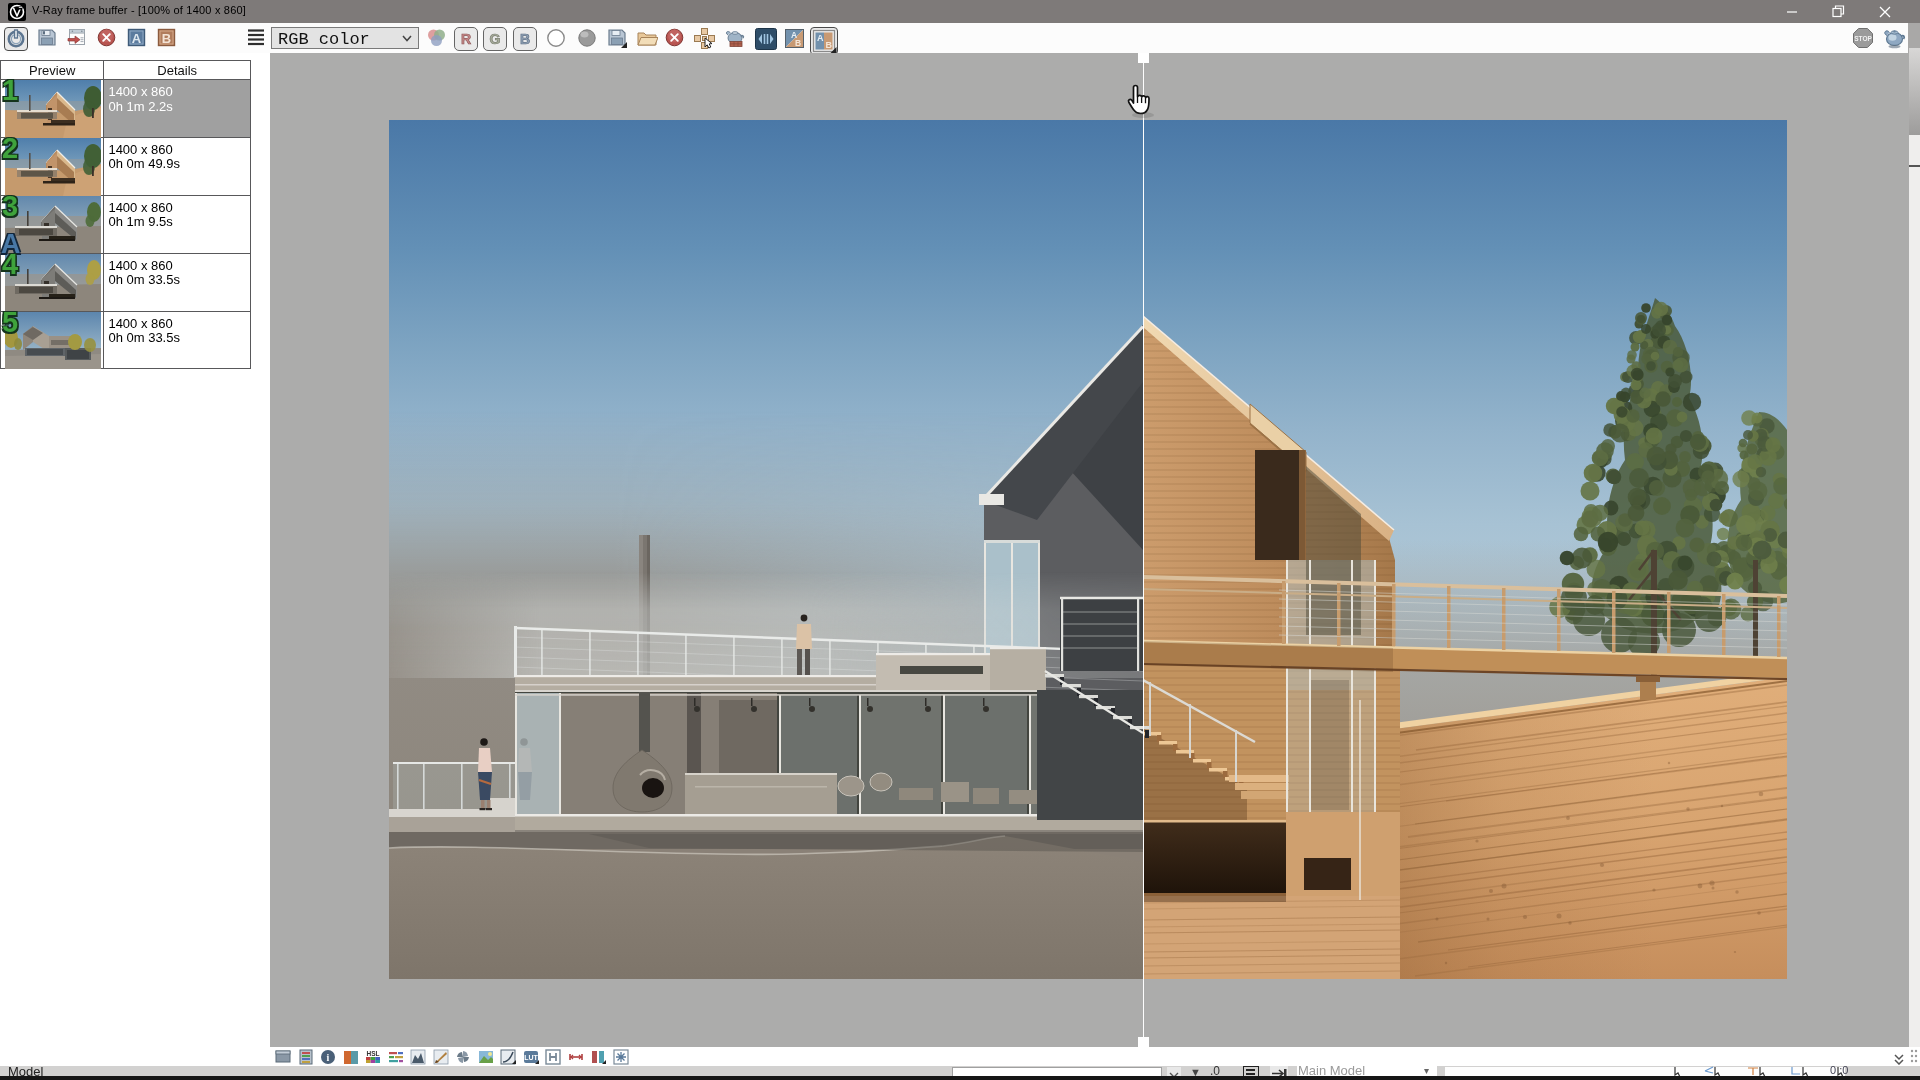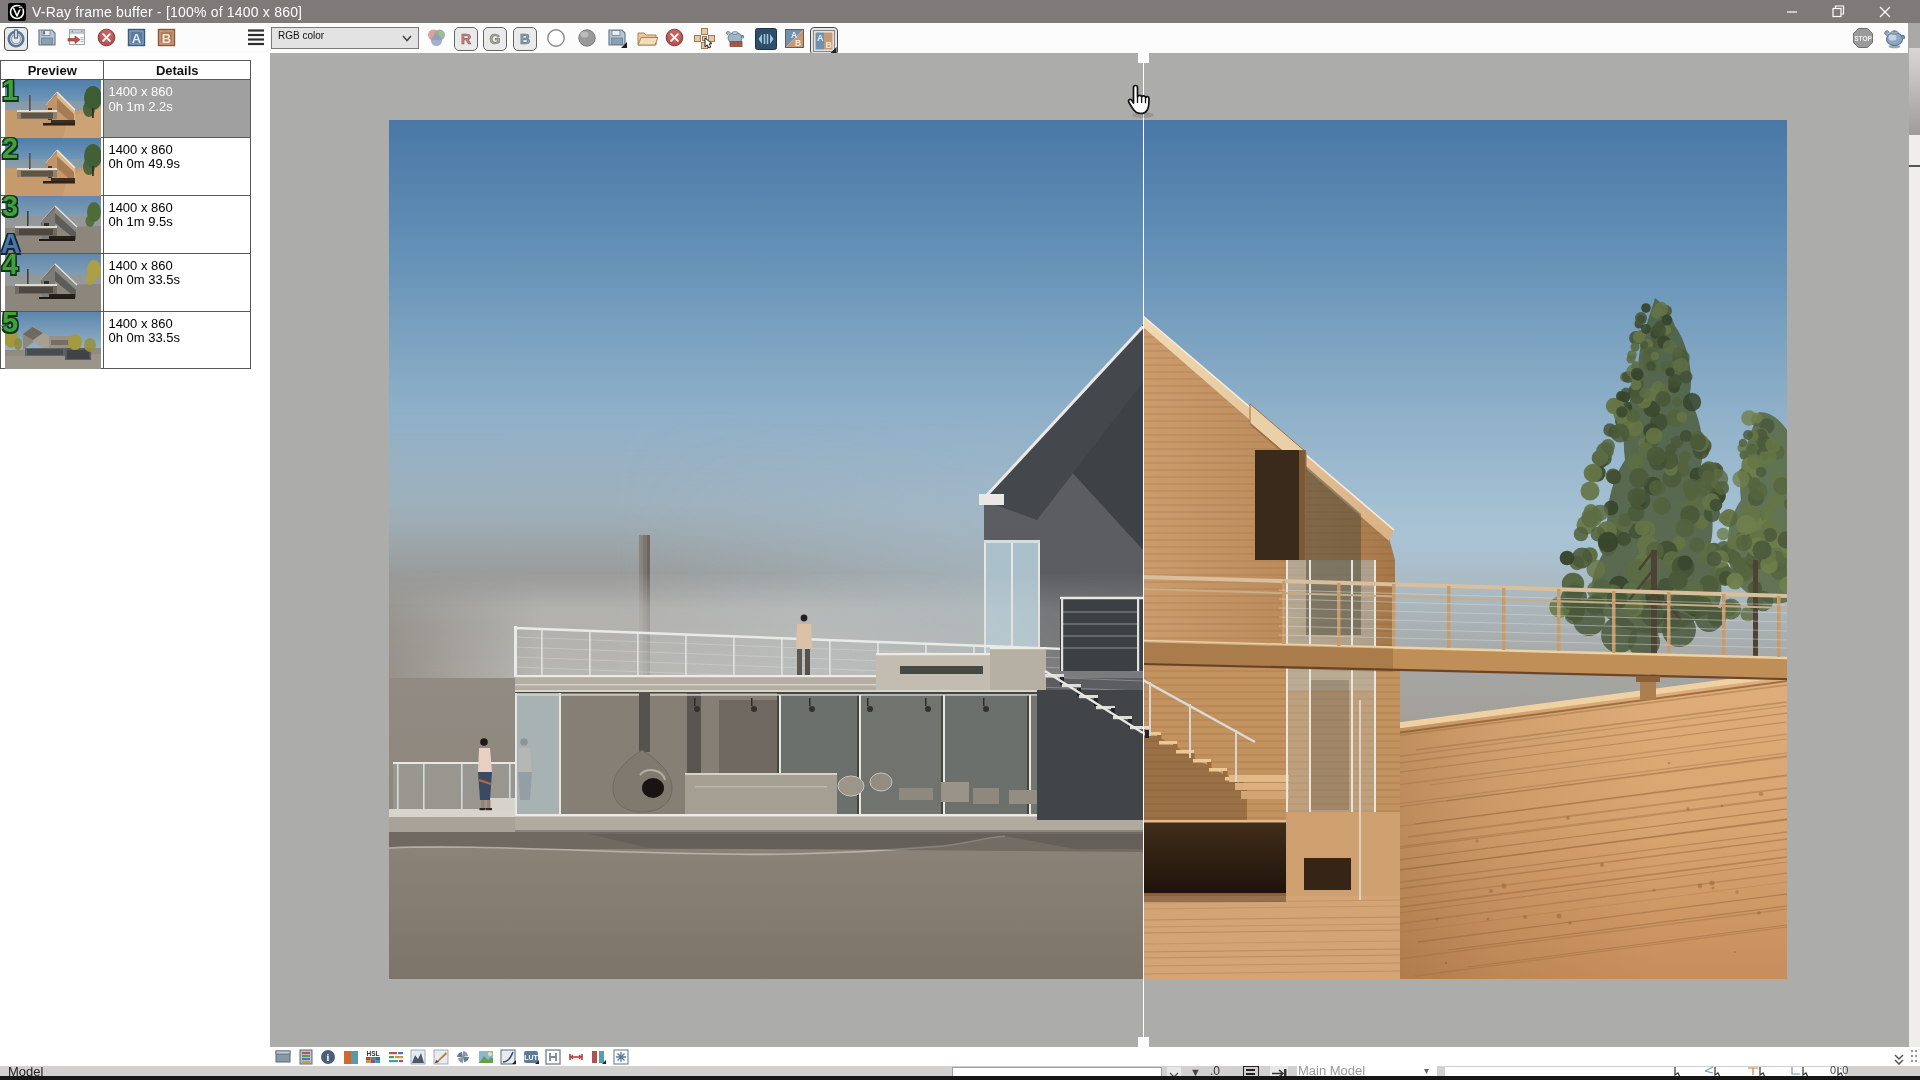--- a/index.html
+++ b/index.html
@@ -1,45 +1,45 @@
 <!DOCTYPE html>
 <html><head>
 <meta charset="utf-8">
 <style>
 html,body{margin:0;padding:0;width:1920px;height:1080px;overflow:hidden;background:#fff;
   font-family:"Liberation Sans",sans-serif;}
 *{box-sizing:border-box;}
 #titlebar{position:absolute;left:0;top:0;width:1920px;height:23px;background:#7e7a79;color:#fff;}
-#title-text{position:absolute;left:32px;top:3.5px;font-size:14px;color:#ffffff;letter-spacing:0.2px;text-align:center;}
+#title-text{position:absolute;left:32px;top:3.5px;font-size:11px;color:#000000;letter-spacing:0.2px;text-align:center;}
 #vlogo{position:absolute;left:8px;top:2.5px;width:18px;height:18px;background:#000;border-radius:2px;}
 #toolbar{position:absolute;left:0;top:23px;width:1920px;height:30px;background:#fcfcfc;}
 #panel{position:absolute;left:0;top:53px;width:270px;height:994px;background:#fff;}
 #viewport{position:absolute;left:270px;top:53px;width:1639px;height:994px;background:#acacab;overflow:hidden;}
 #scrollbar{position:absolute;left:1909px;top:53px;width:11px;height:994px;background:#e8e7e6;}
 #bottombar{position:absolute;left:0;top:1047px;width:1920px;height:19px;background:#fff;}
 #statusbar{position:absolute;left:0;top:1066px;width:1920px;height:10px;background:#d2d1d0;overflow:hidden;}
 #blackstrip{position:absolute;left:0;top:1076px;width:1920px;height:4px;background:#161616;}
 #rh-table{position:absolute;left:0px;top:7px;width:251px;border-collapse:collapse;}
-#rh-table th{border:1.5px solid #58585a;font-weight:700;font-size:13px;height:19px;padding:0;background:#fff;color:#111;}
+#rh-table th{border:1.5px solid #58585a;font-weight:400;font-size:13px;height:19px;padding:0;background:#fff;color:#111;}
 #rh-table td{border:1.5px solid #58585a;padding:0;font-size:13px;vertical-align:top;}
 .prevcell{width:102px;height:57.9px;position:relative;}
 .detcell{width:146px;}
 .det{padding:5px 0 0 4px;line-height:14.5px;color:#000;}
 tr.sel .detcell{background:#a0a0a0;}
 tr.sel .det{color:#fff;}
 .thumb{position:absolute;left:3.5px;top:0px;width:96px;height:57.9px;}
 .num{position:absolute;left:1px;top:-6px;font-size:29px;font-weight:700;color:#3fa33c;
   text-shadow:-1.5px -1.5px 0 #14331c,1.5px -1.5px 0 #14331c,-1.5px 1.5px 0 #14331c,1.5px 1.5px 0 #14331c;z-index:3;}
 .alabel{position:absolute;left:0px;bottom:-7px;font-size:27px;font-weight:700;color:#4878a6;
   text-shadow:-1.5px -1.5px 0 #12263a,1.5px -1.5px 0 #12263a,-1.5px 1.5px 0 #12263a,1.5px 1.5px 0 #12263a;z-index:3;}
 #splitline{position:absolute;left:872.5px;top:0px;width:1.5px;height:994px;background:#fdfdfd;}
 .handle{position:absolute;left:868px;width:11px;height:10px;background:#fff;}
 .wbtn{position:absolute;top:0;width:46px;height:23px;display:flex;align-items:center;justify-content:center;}
 #rgbdrop{position:absolute;left:271px;top:4px;width:148px;height:22px;background:#e3e3e3;border:1px solid #7a7a7a;
-  font-size:10px;color:#111;padding:1.5px 6px;}
+  font-size:17px;color:#111;padding:1.5px 6px;font-family:Liberation Mono, monospace;}
 .tbtn{position:absolute;top:4px;width:24px;height:24px;}
 </style>
 </head>
 <body>
 
 <div id="titlebar">
   <div id="vlogo"><svg width="18" height="18" viewBox="0 0 18 18">
     <circle cx="9" cy="9" r="6.5" fill="none" stroke="#fff" stroke-width="1.6"></circle>
     <path d="M5.5,5 L9,13 L12.5,5" fill="none" stroke="#fff" stroke-width="1.6" stroke-linejoin="round"></path>
     <rect x="10.5" y="3" width="4" height="3.5" fill="#000"></rect>

